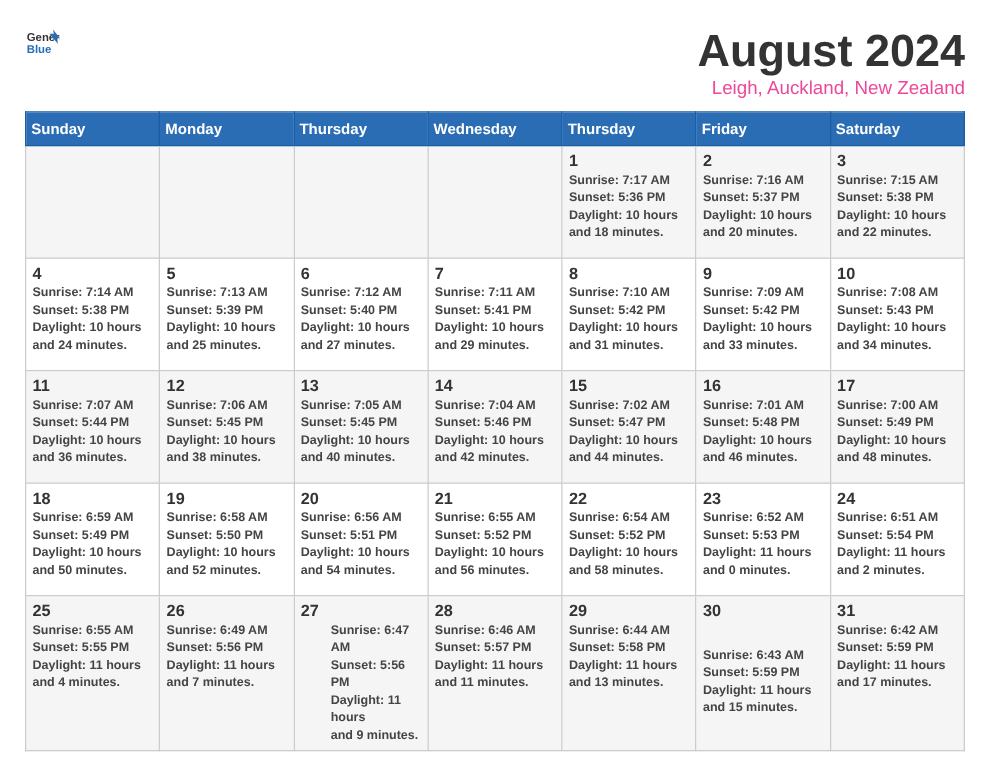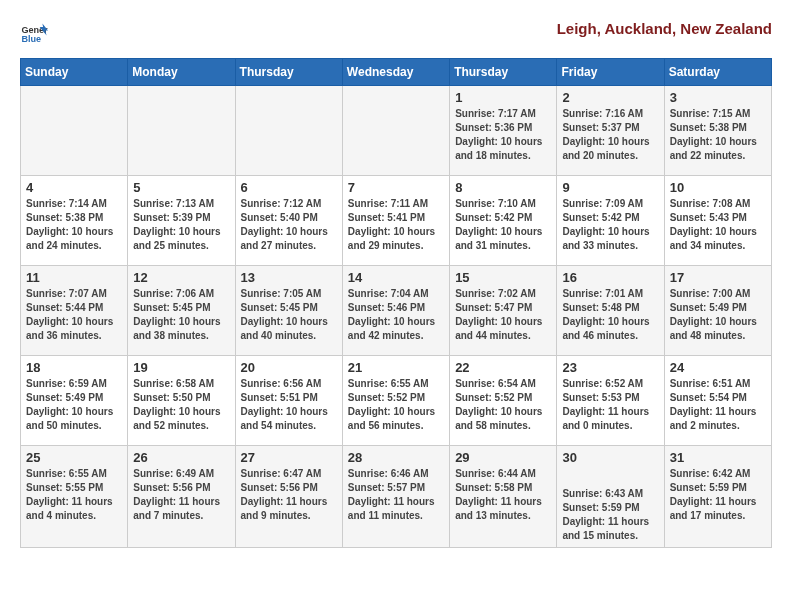--- a/index.html
+++ b/index.html
@@ -28,22 +28,21 @@
     .title-area {
       text-align: right;
     }
     .month-year {
       font-size: 36px;
       font-weight: bold;
       color: #333;
     }
     .location {
       font-size: 15px;
-      color: #7f1d1d;
-      font-weight: bold;
+      color: #ec4899;
     }
     .calendar-table {
       width: 100%;
       border-collapse: collapse;
       font-size: 11px;
     }
     .calendar-table thead th {
       background-color: #2a6db5;
       color: #fff;
       padding: 6px 4px;
@@ -86,20 +85,21 @@
 
 <div class="header-area">
   <div class="logo">
     <svg class="logo-icon" viewBox="0 0 40 40">
       <text x="2" y="18" font-size="13" font-weight="bold" fill="#333" font-family="Arial">General</text>
       <text x="2" y="32" font-size="13" font-weight="bold" fill="#2a6db5" font-family="Arial">Blue</text>
       <polygon points="32,5 40,15 36,15 38,22 28,10 33,10" fill="#2a6db5"></polygon>
     </svg>
   </div>
   <div class="title-area">
+    <div class="month-year">August 2024</div>
     <div class="location">Leigh, Auckland, New Zealand</div>
   </div>
 </div>
 
 <table class="calendar-table">
   <thead>
     <tr>
     <th>Sunday</th>
         <th>Monday</th>
         <th>Thursday</th>
@@ -300,21 +300,21 @@
         </td>
         <td>
           <div class="day-number">26</div>
           <div class="day-info" style="white-space: pre-line;">Sunrise: 6:49 AM
 Sunset: 5:56 PM
 Daylight: 11 hours
 and 7 minutes.</div>
         </td>
         <td>
           <div class="day-number">27</div>
-          <div class="day-info" style="white-space: pre-line;">Sunrise: 6:47 AM
+          <div class="day-info" style="white-space: pre-line; margin-left: 24px;">Sunrise: 6:47 AM
 Sunset: 5:56 PM
 Daylight: 11 hours
 and 9 minutes.</div>
         </td>
         <td>
           <div class="day-number">28</div>
           <div class="day-info" style="white-space: pre-line;">Sunrise: 6:46 AM
 Sunset: 5:57 PM
 Daylight: 11 hours
 and 11 minutes.</div>

